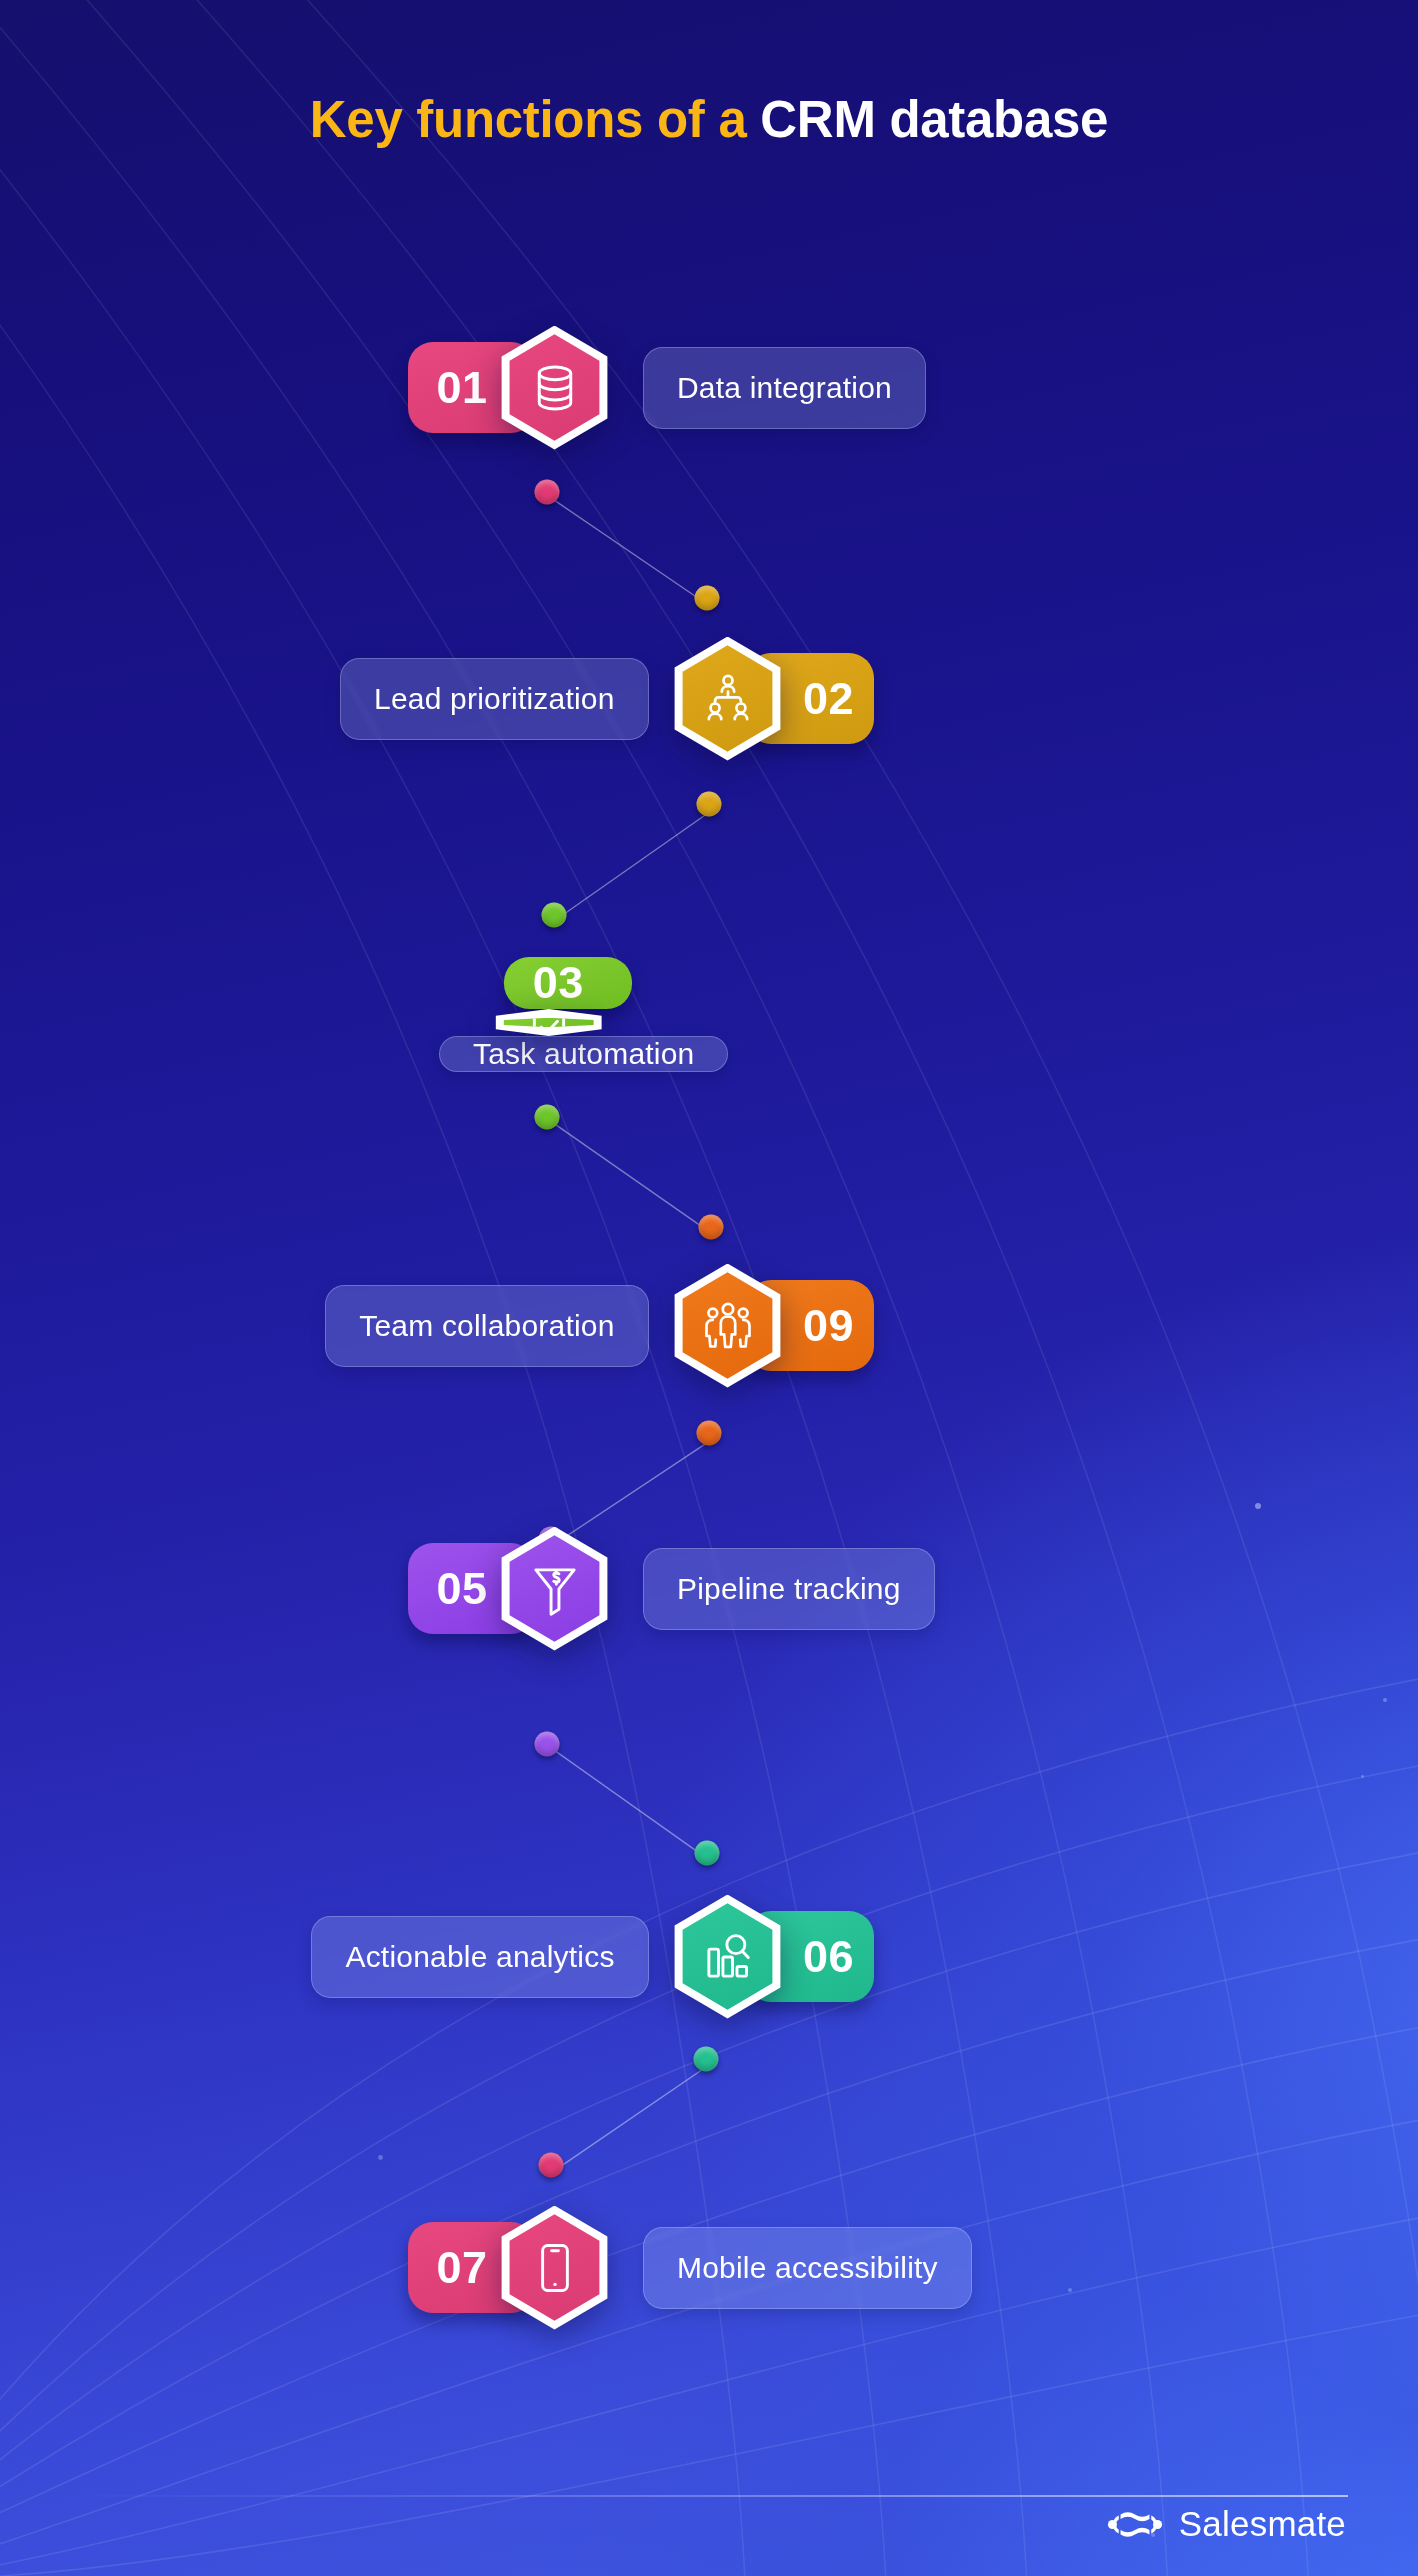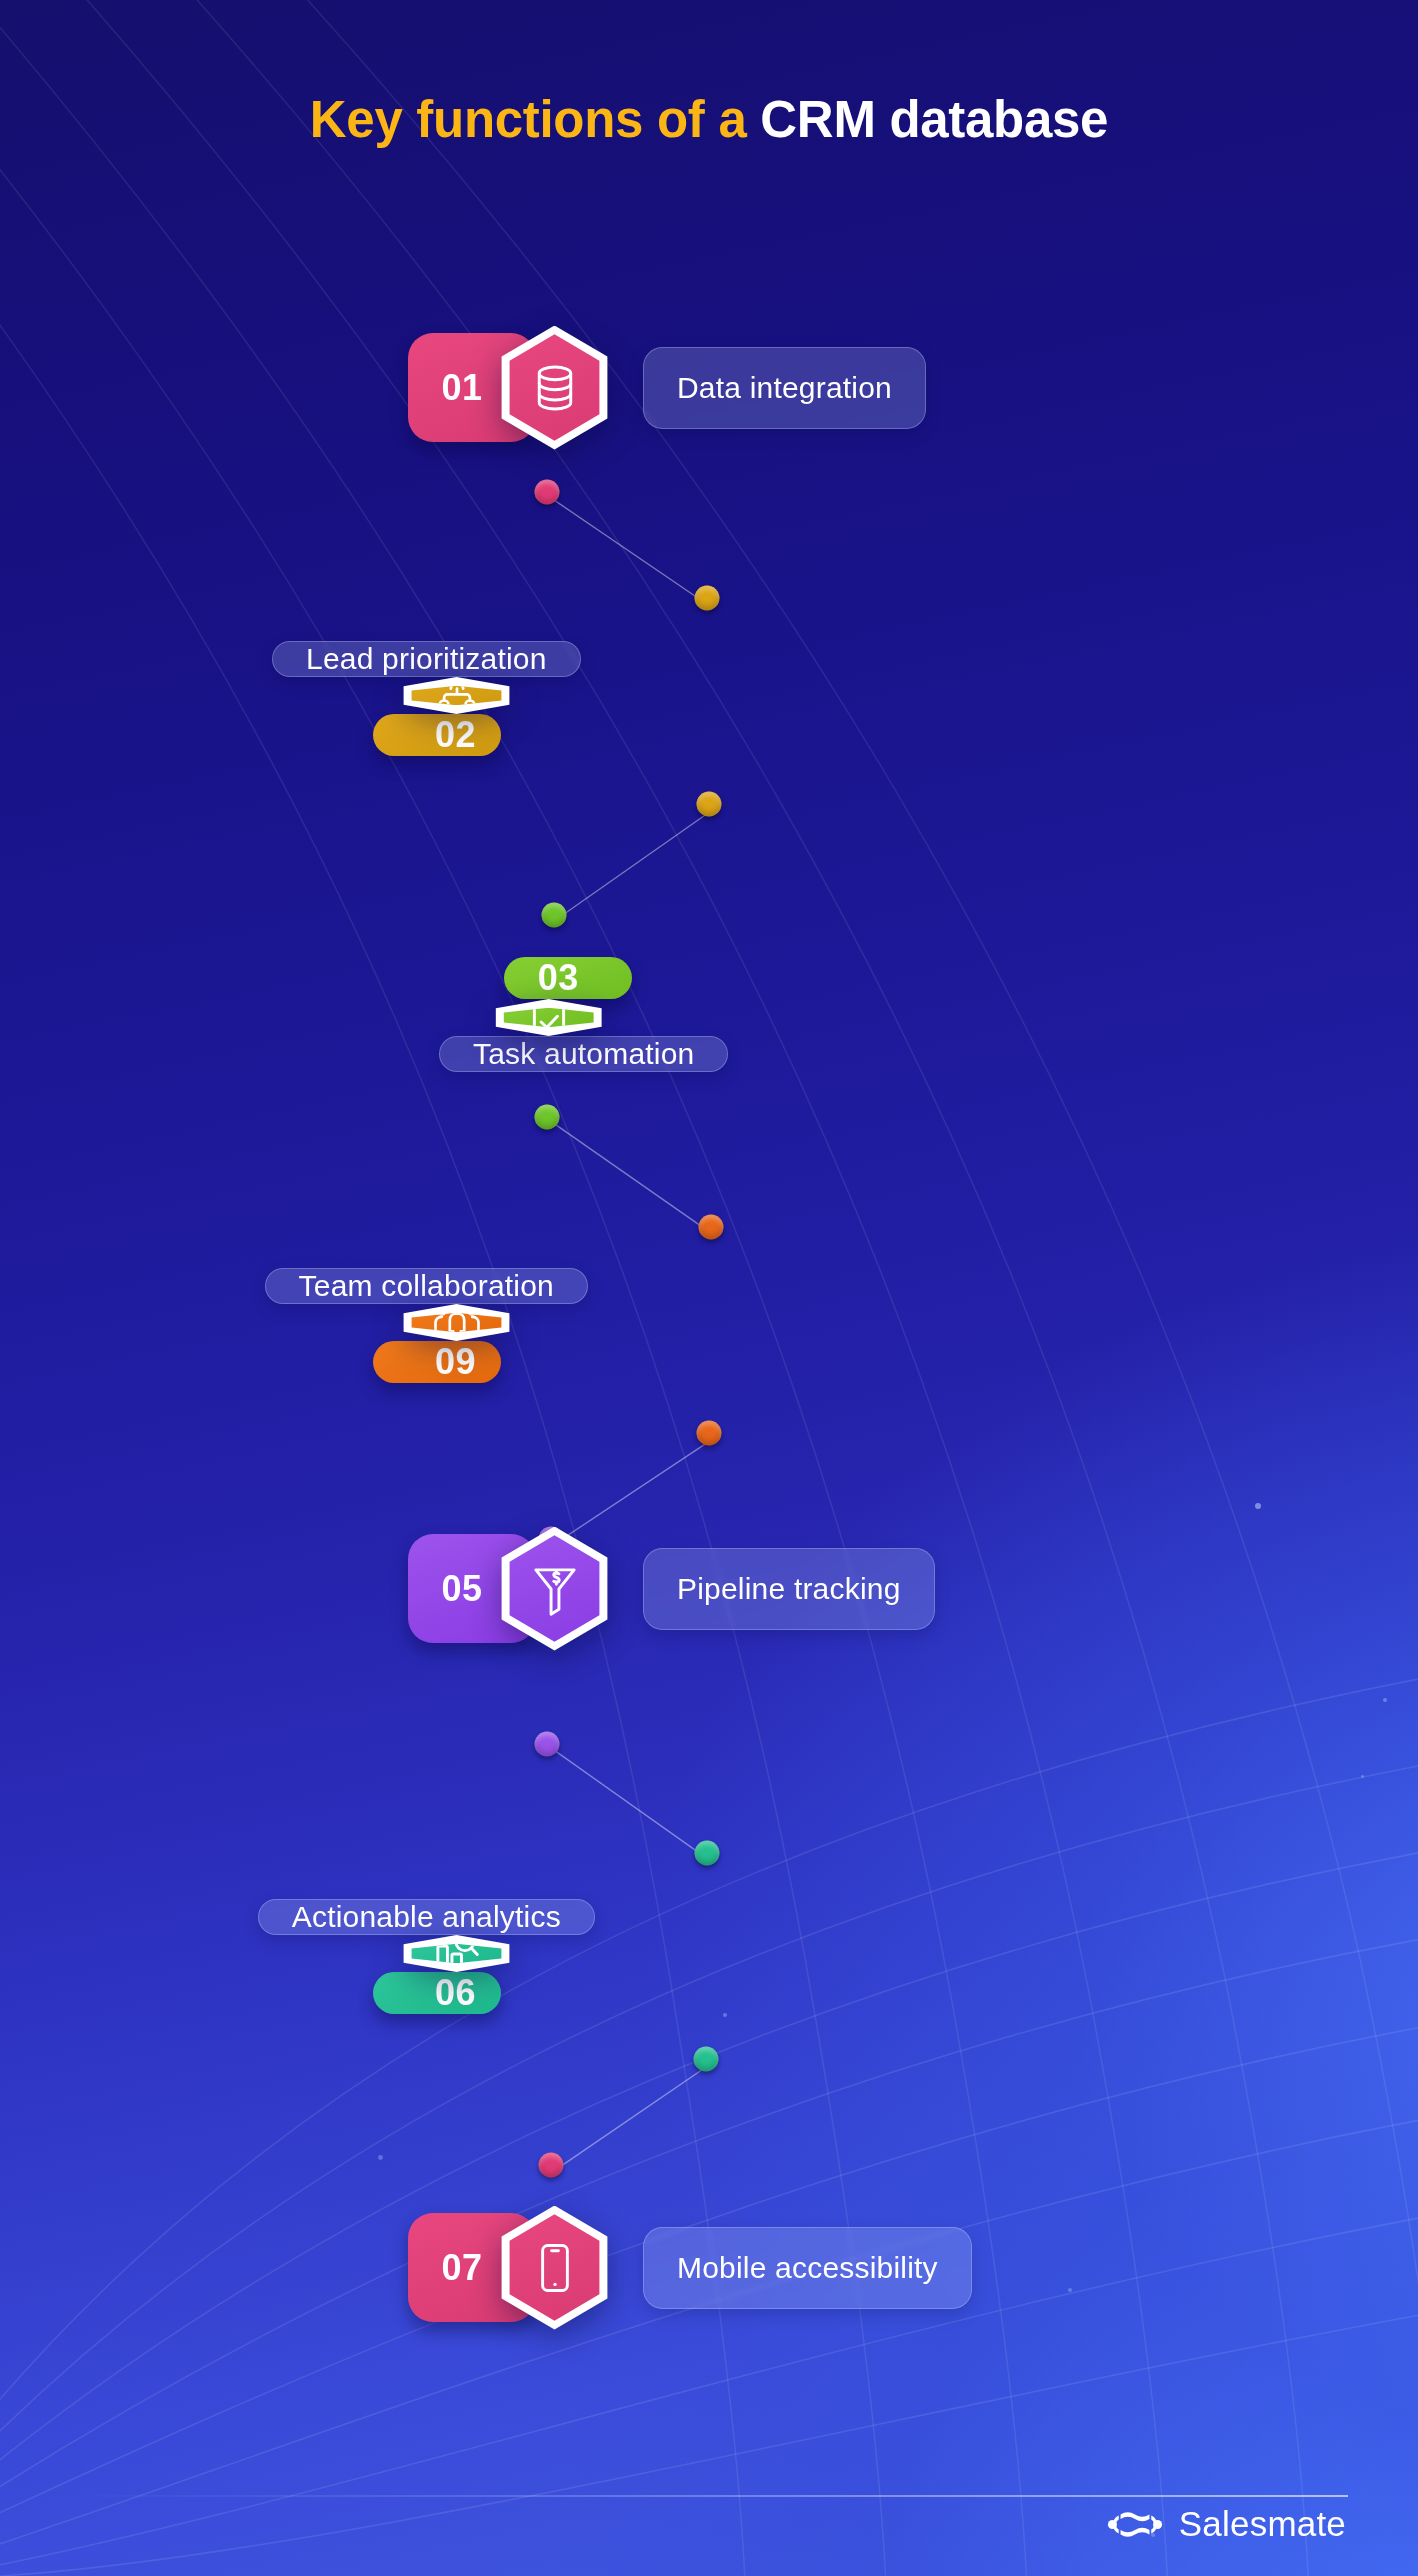--- a/index.html
+++ b/index.html
@@ -39,29 +39,29 @@
 
   
   .steps{ position:absolute; left:0; top:0; width:1418px; height:2576px; }
 
   .step{
     position:absolute;
     display:flex; align-items:center;
     height:115px;
   }
   .step.left-num{ flex-direction:row; }
-  .step.right-num{ flex-direction:column; }
+  .step.right-num{ flex-direction:row; }
 
   
   .num-chip{
     position:relative;
     display:flex; align-items:center; justify-content:center;
-    height:109px; min-width:128px;
+    height:91px; min-width:128px;
     border-radius:25px;
-    color:#fff; font-size:36px; font-weight:600;
+    color:#fff; font-size:45px; font-weight:600;
     letter-spacing:0.5px;
     box-shadow:0 8.7px 15.5px rgba(8,6,60,.38);
     z-index:1;
   }
   .num-chip.pad-r{ padding-right:45px; padding-left:25px; }
   .num-chip.pad-l{ padding-left:45px; padding-right:8px; }
 
   
   .hex-wrap{
     position:relative;

